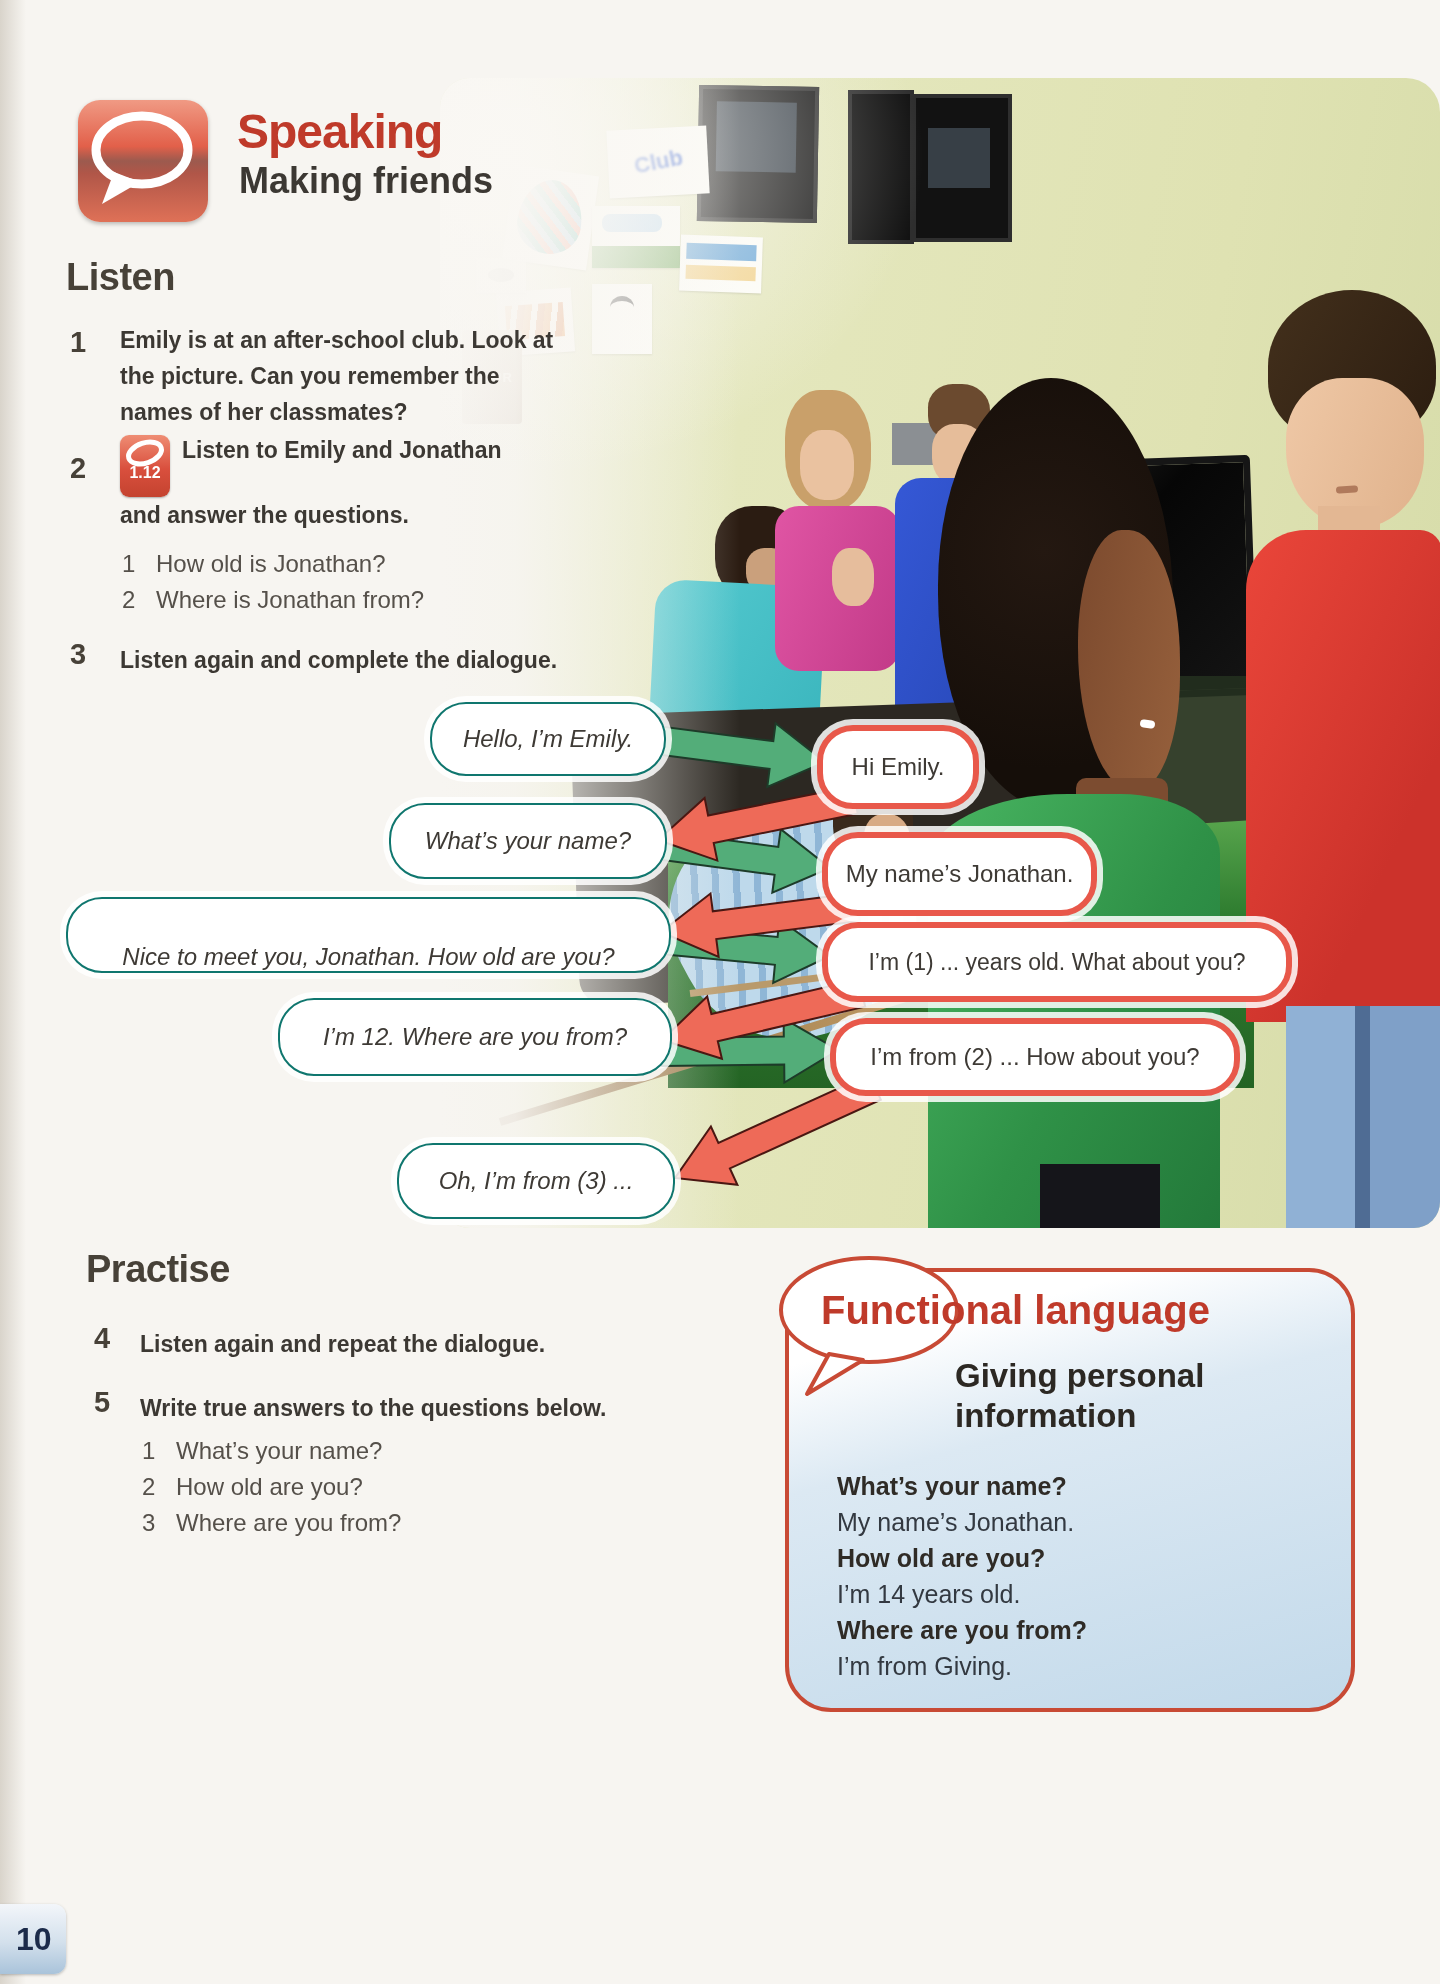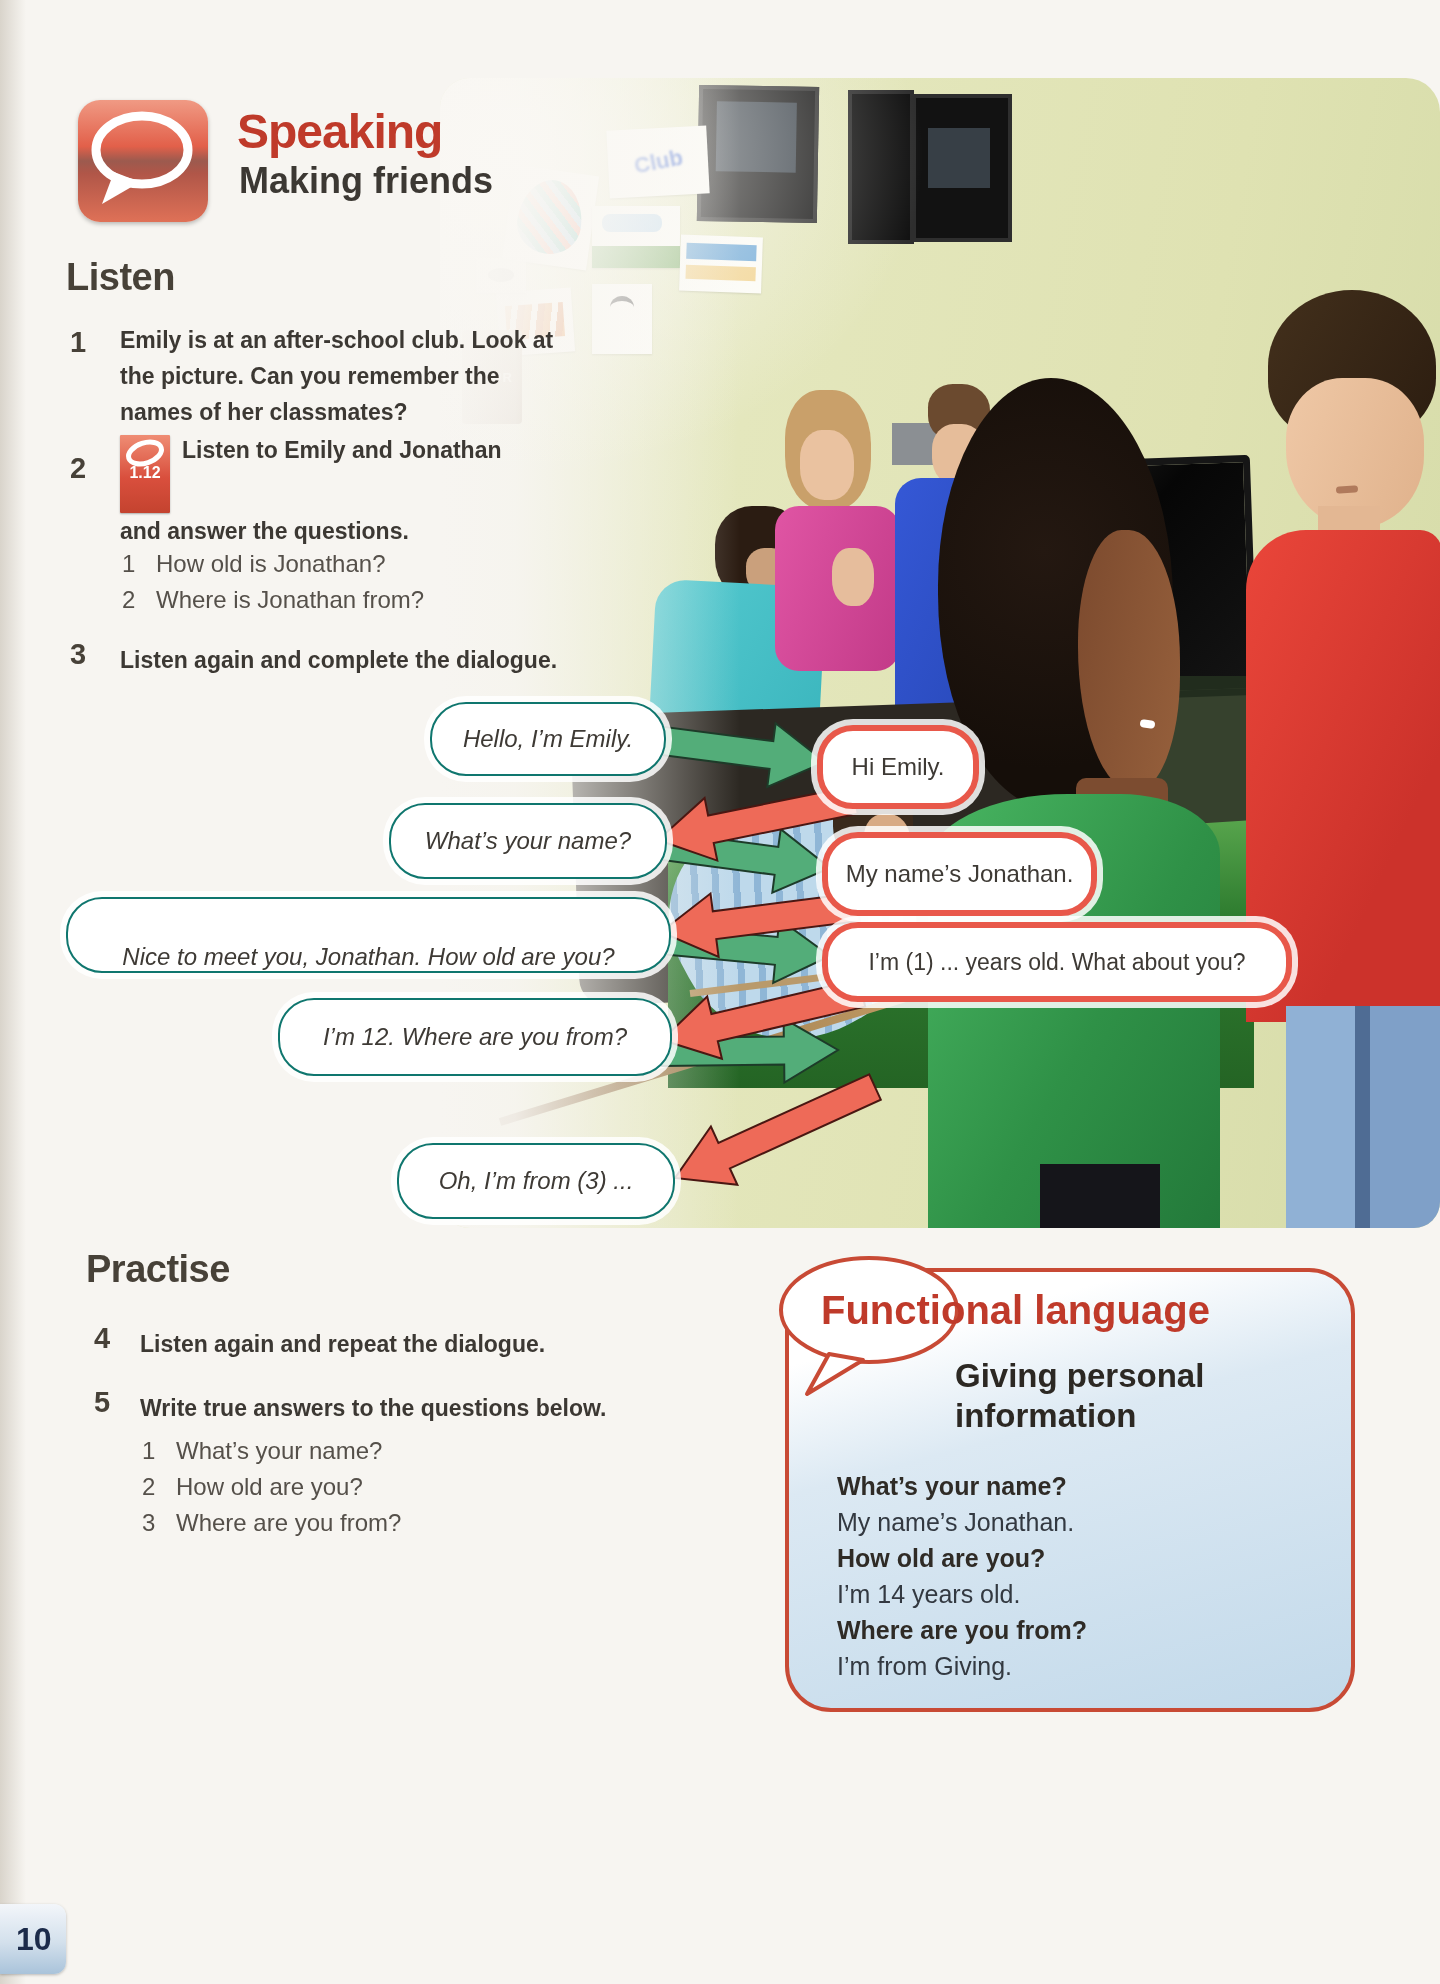--- a/index.html
+++ b/index.html
@@ -13,21 +13,21 @@
     background:linear-gradient(180deg,#f09a84 0%,#e2604a 38%,#9c5a4e 50%,#b05648 60%,#df7157 100%);
     box-shadow:0 2px 4px rgba(0,0,0,.25);}
   .h-speaking{left:237px;top:104px;font-size:48px;font-weight:bold;color:#bf3a2a;letter-spacing:-1px;}
   .h-subtitle{left:239px;top:160px;font-size:36px;font-weight:bold;color:#3c3833;}
   .h-section{font-size:38px;font-weight:bold;color:#474138;letter-spacing:-0.5px;}
   
   .ex-num{font-size:29px;font-weight:bold;color:#474138;}
   .ex-text{font-size:23px;font-weight:bold;line-height:36px;color:#3c3833;}
   .q-line{font-size:24px;color:#55504a;line-height:36px;}
   .q-num{display:inline-block;width:34px;}
-  .cd-icon{display:inline-block;width:50px;height:78px;border-radius:1px;vertical-align:-20px;margin-right:12px;
+  .cd-icon{display:inline-block;width:50px;height:62px;border-radius:9px;vertical-align:-20px;margin-right:12px;
     background:linear-gradient(180deg,#ef8d74,#d94f3d 55%,#c4432f);box-shadow:0 1px 2px rgba(0,0,0,.3);
     text-align:center;}
   .cd-label{display:block;margin-top:30px;font-size:16px;font-weight:bold;color:#fff;line-height:16px;}
   
   #photo{left:440px;top:78px;width:1000px;height:1150px;border-radius:30px 34px 26px 30px;overflow:hidden;
     background:linear-gradient(100deg,#eef0d8 0%,#e4e7bd 30%,#dfe2b2 68%,#d5dba8 100%);}
   .frame{background:#121212;border:4px solid #2e2e2e;}
   .art{background:#fdfdf8;box-shadow:0 1px 2px rgba(0,0,0,.15);}
   .tv{left:520px;top:382px;width:280px;height:226px;background:linear-gradient(135deg,#30302e,#060606 45%,#141414);
     border:7px solid #161616;border-radius:5px;transform:rotate(-2deg);}
@@ -217,20 +217,23 @@
     </div>
   <div class="abs bubble green" style="left:66px;top:897px;width:601px;height:72px;align-items:flex-end;">
       <span>Nice to meet you, Jonathan. How old are you?</span>
     </div>
   <div class="abs bubble red" style="left:822px;top:922px;width:458px;height:68px;font-size:23px;">
       <span>I’m (1) ... years old. What about you?</span>
     </div>
   <div class="abs bubble green" style="left:278px;top:998px;width:390px;height:74px;">
       <span>I’m 12. Where are you from?</span>
     </div>
+  <div class="abs bubble red" style="left:830px;top:1018px;width:398px;height:66px;">
+      <span>I’m from (2) ... How about you?</span>
+    </div>
   <div class="abs bubble green" style="left:397px;top:1143px;width:274px;height:72px;">
       <span>Oh, I’m from (3) ...</span>
     </div>
 
   <div class="abs h-section" style="left:86px;top:1248px;">Practise</div>
 
   <div class="abs ex-num" style="left:94px;top:1322px;">4</div>
   <div class="abs ex-text" style="left:140px;top:1326px;width:480px;">Listen again and repeat the dialogue.</div>
 
   <div class="abs ex-num" style="left:94px;top:1386px;">5</div>

